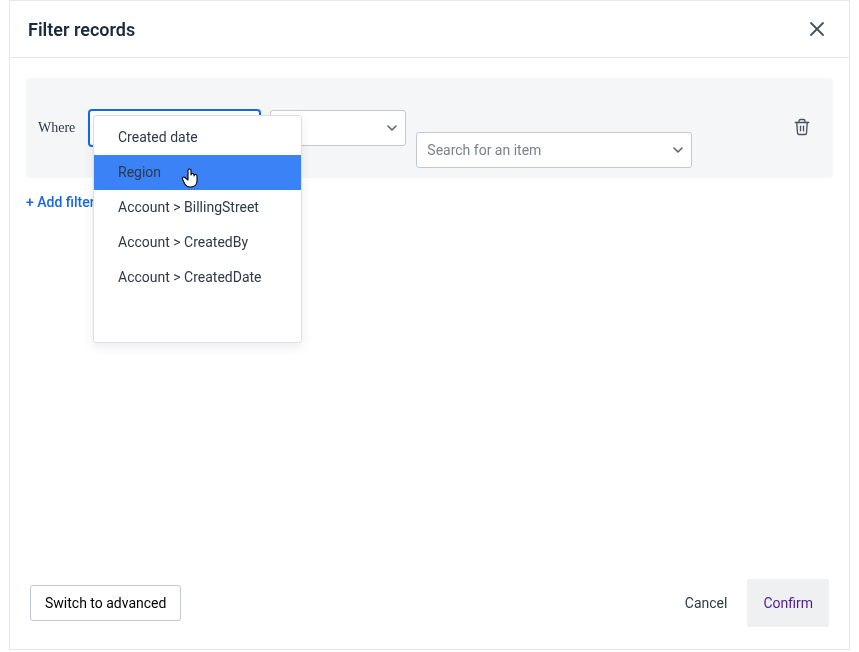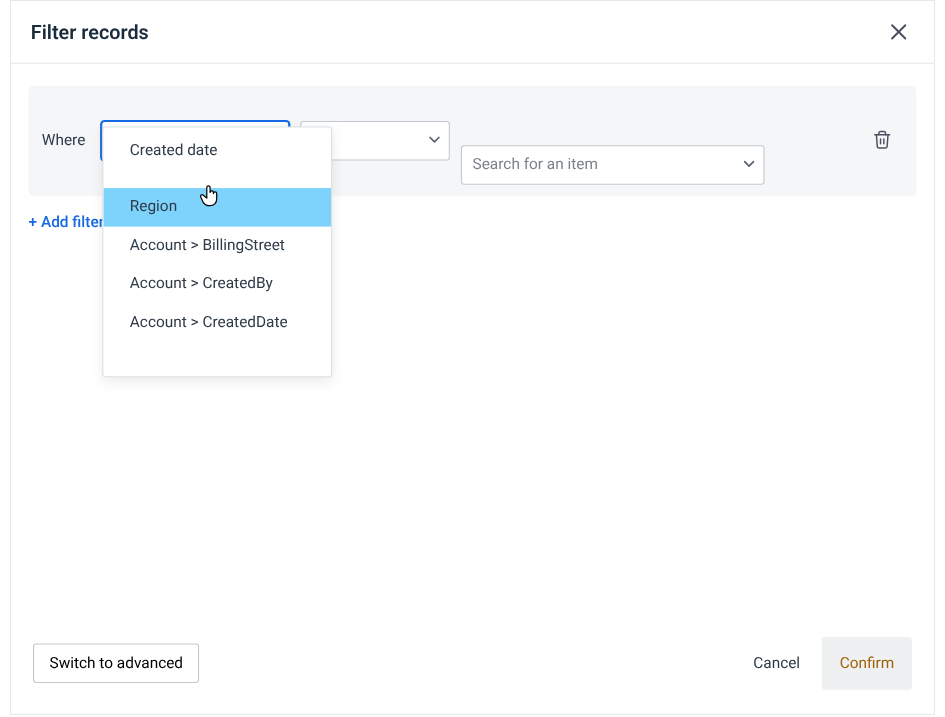--- a/index.html
+++ b/index.html
@@ -57,20 +57,21 @@
       border-radius: 4px;
       padding: 10px 12px;
       display: flex;
       align-items: center;
       gap: 10px;
     }
     .where-label {
       font-size: 14px;
       color: #2d3a47;
       margin-right: 4px;
+      font-family: Liberation Serif, serif;
     }
     .combo {
       position: relative;
       height: 36px;
       background: #ffffff;
       border: 1px solid #c3c9d0;
       border-radius: 3px;
       display: flex;
       align-items: center;
       padding: 0 28px 0 10px;
@@ -157,22 +158,21 @@
       width: 14px;
     }
     .dropdown-item {
       padding: 8px 24px;
       font-size: 14px;
       color: #2d3a47;
       cursor: pointer;
       line-height: 1.35;
     }
     .dropdown-item.hovered {
-      background: #7dd3fc;
-      margin-top: 16px;
+      background: #3b82f6;
     }
     .cursor-hand {
       position: absolute;
       left: 171px;
       top: 109px;
       pointer-events: none;
       color: #000;
     }
     .modal-footer {
       padding: 16px 20px 22px 20px;
@@ -203,21 +203,21 @@
       padding: 8px 14px;
       cursor: pointer;
     }
     .confirm-btn {
       background: #eef0f2;
       border: none;
       border-radius: 3px;
       height: 48px;
       padding: 0 16px;
       font-size: 14px;
-      color: #a16207;
+      color: #4c1d95;
       cursor: default;
     }
   </style>
 </head>
 <body>
 
 <div class="modal">
 
   <div class="modal-header">
     <div class="modal-title">Filter records</div>

